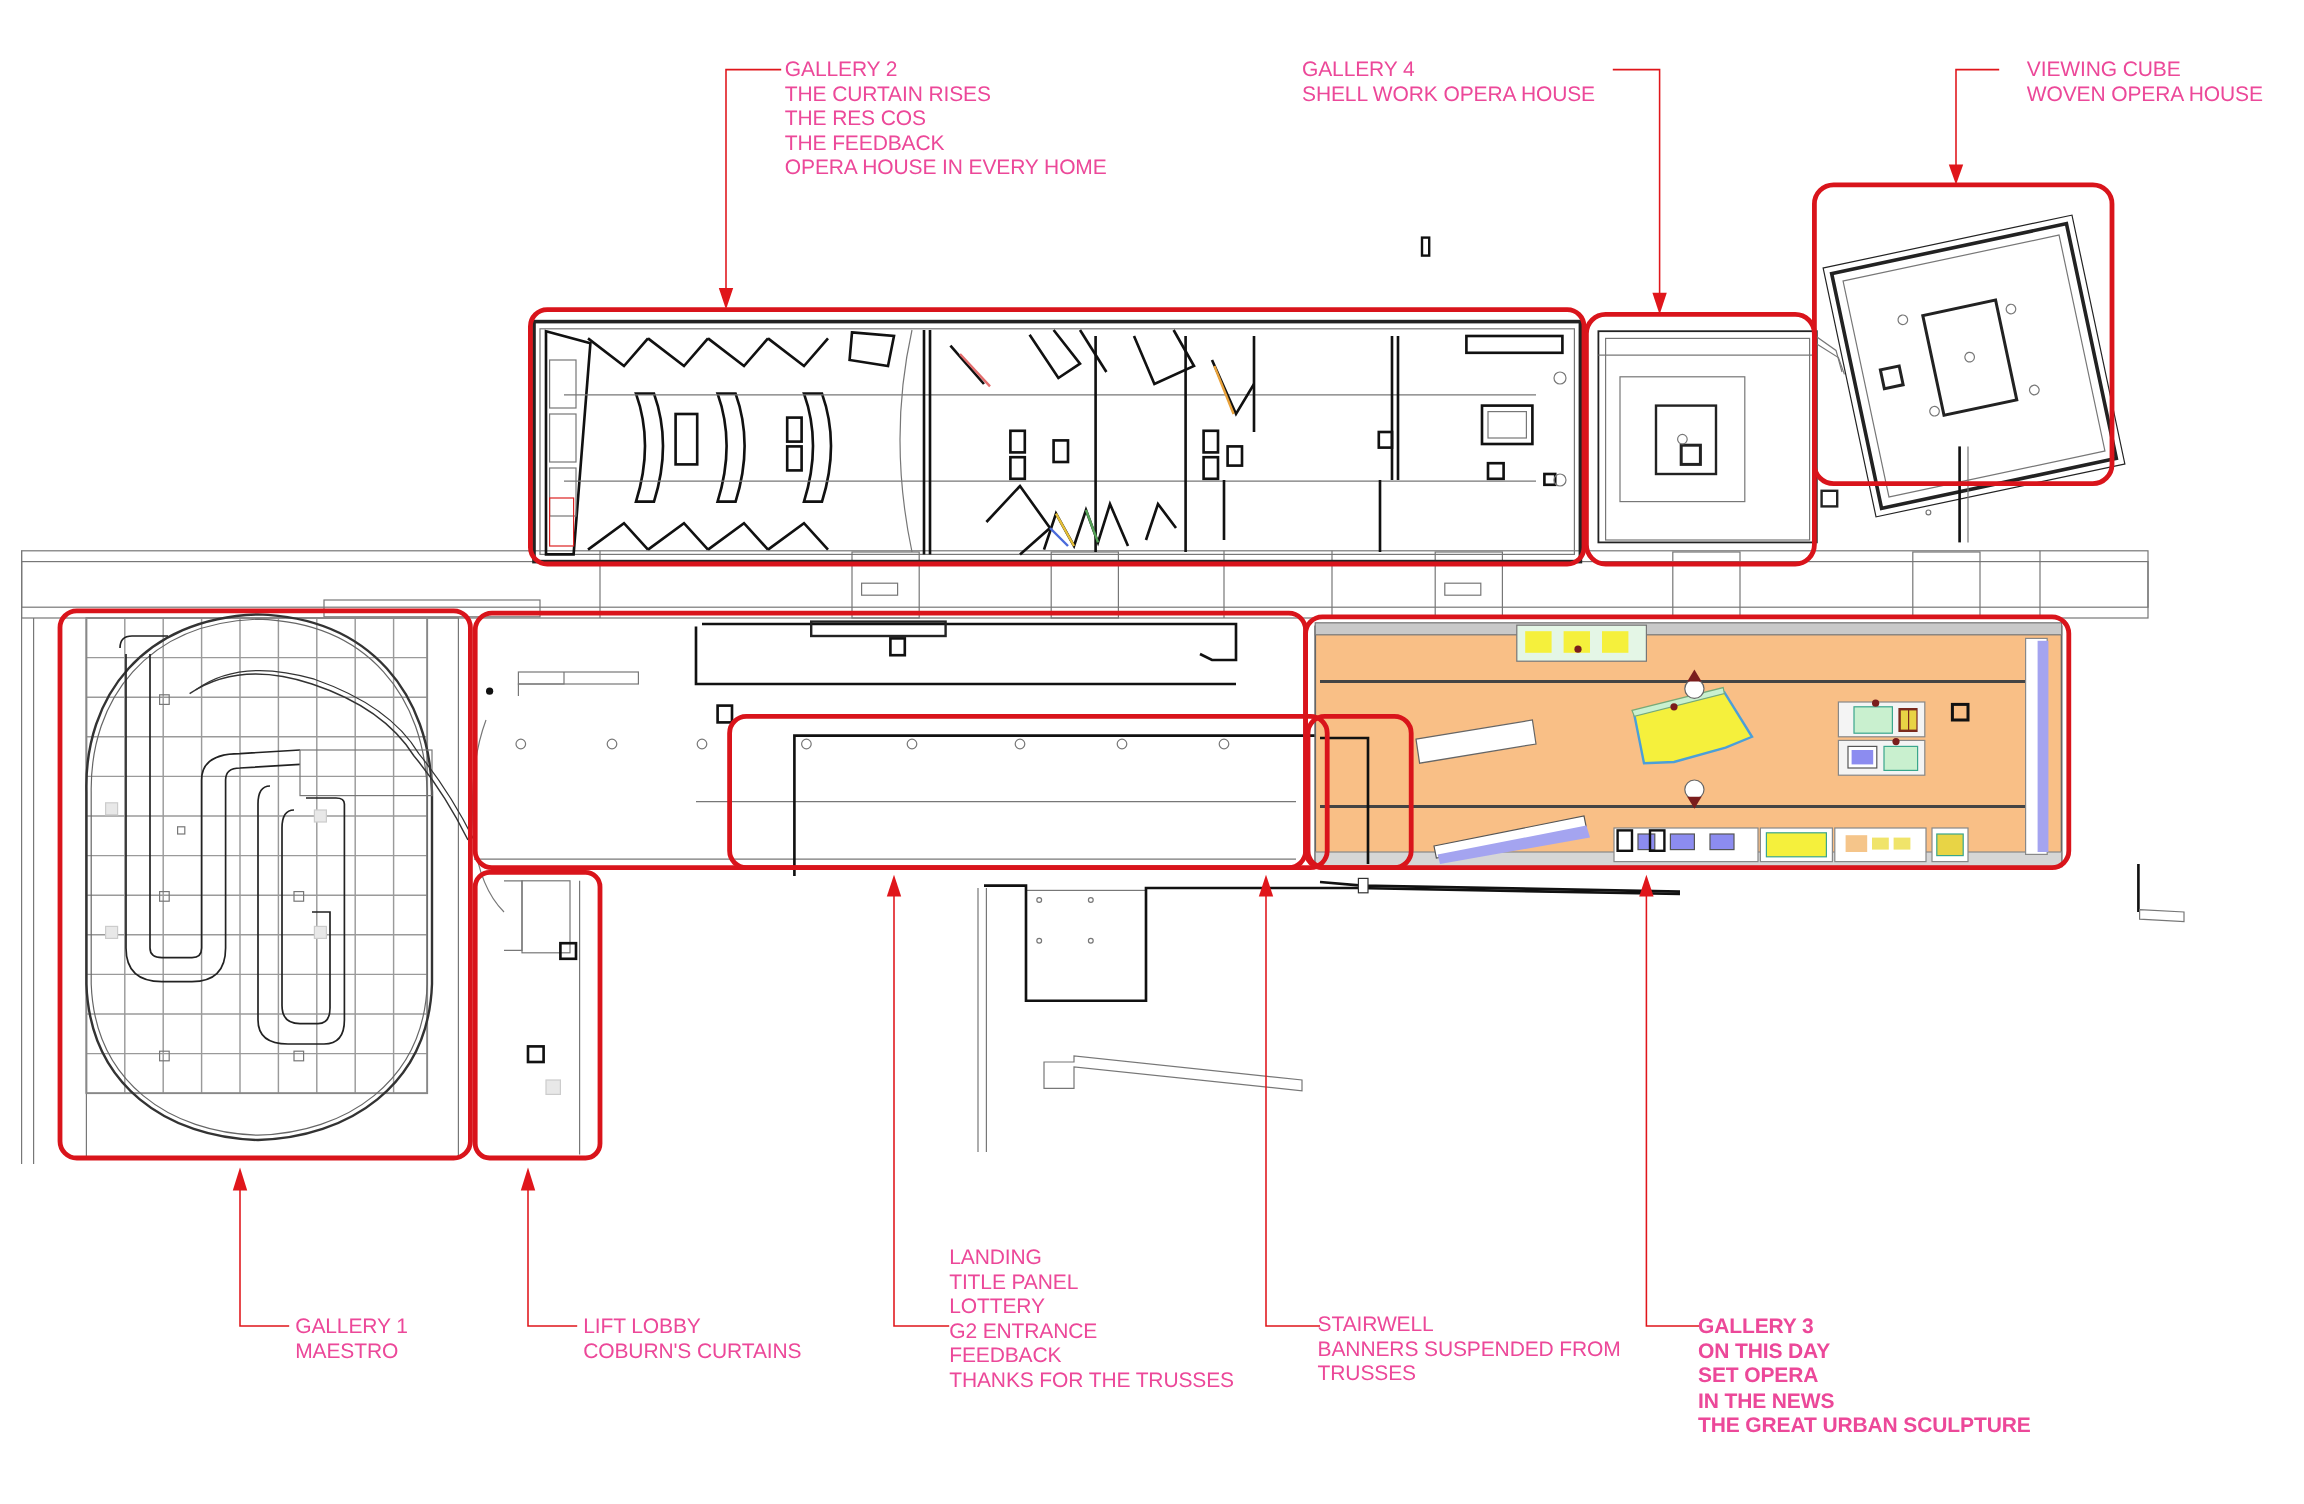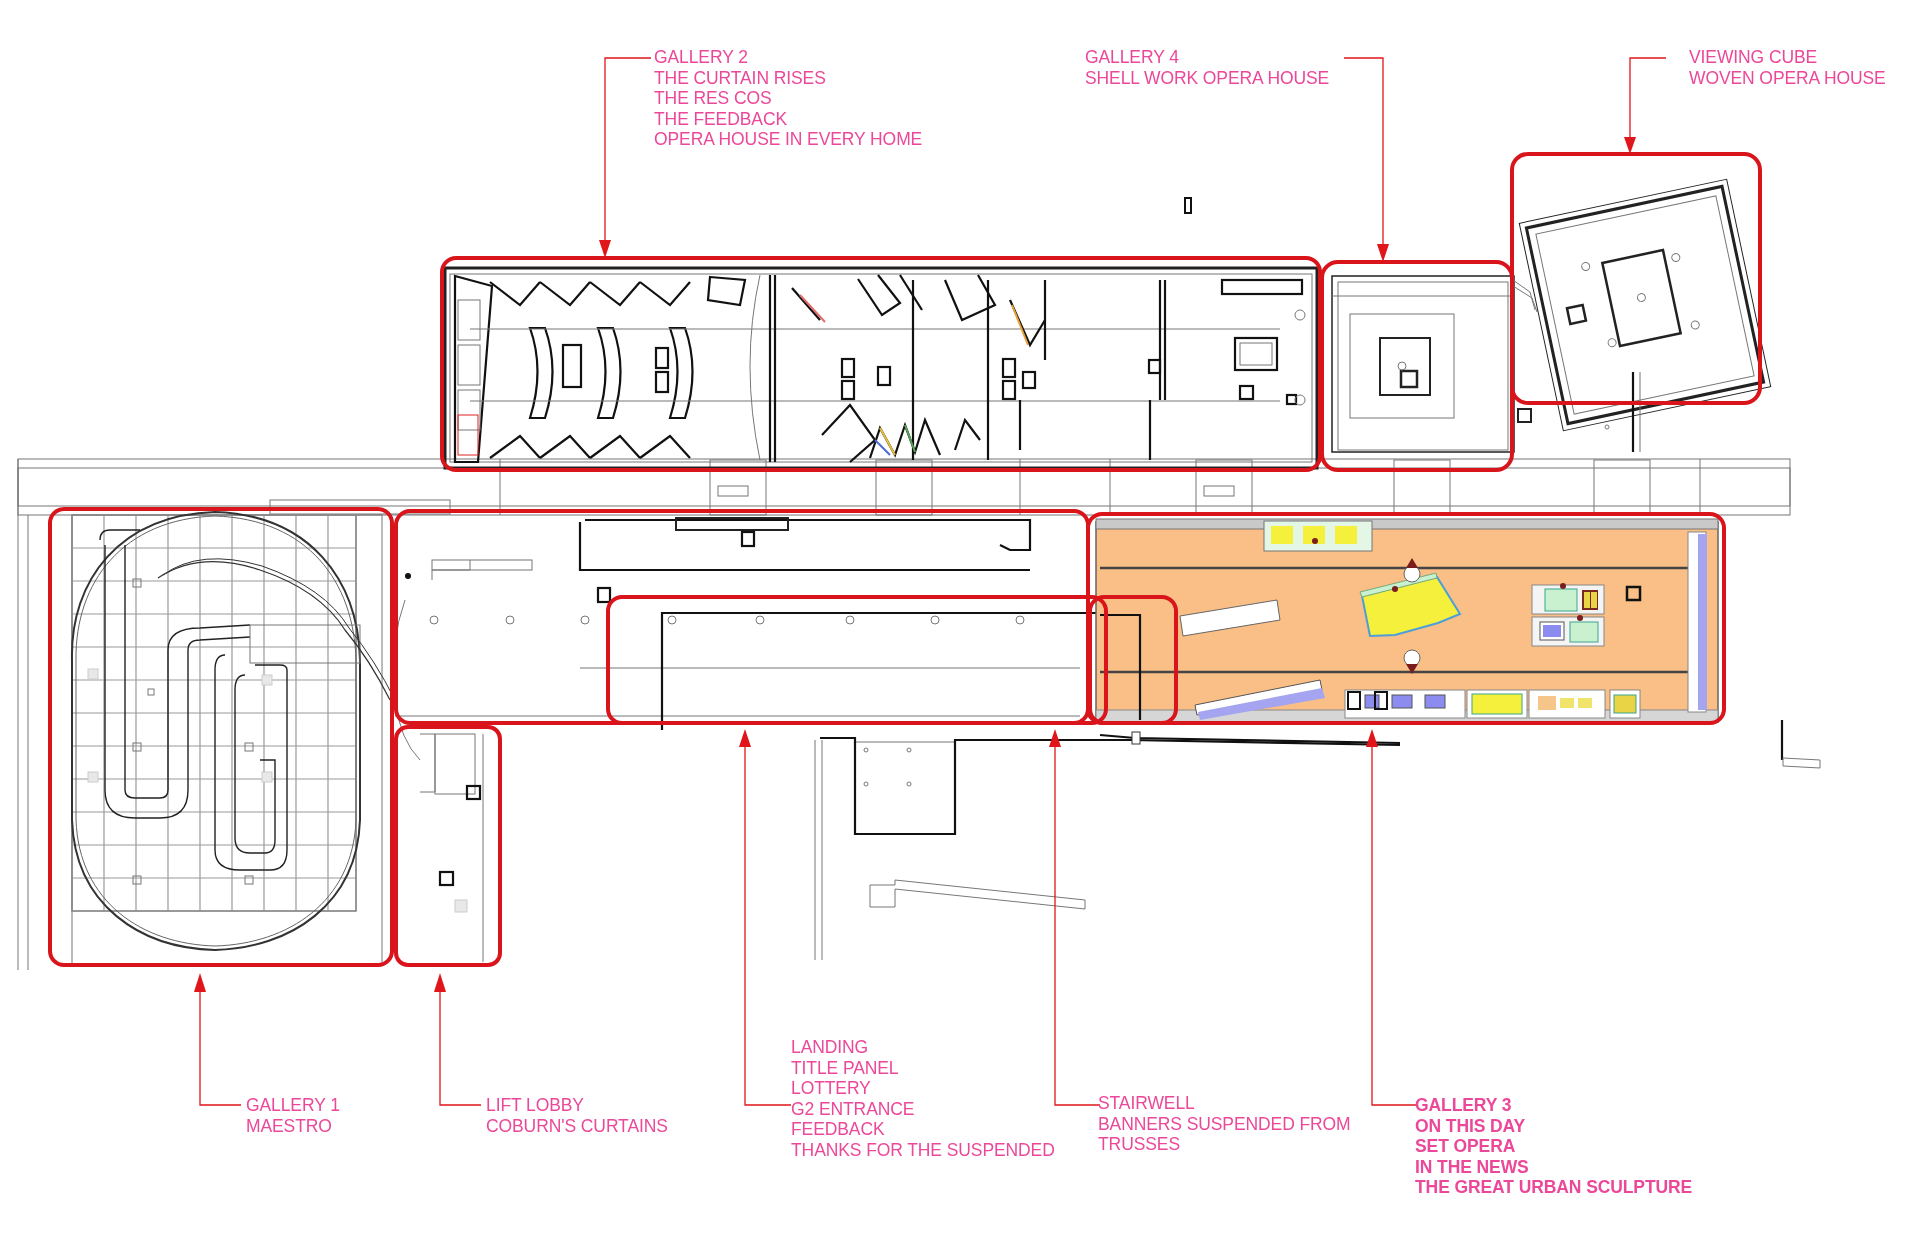--- a/index.html
+++ b/index.html
@@ -390,21 +390,21 @@
   <div>LIFT LOBBY</div>
   <div>COBURN'S CURTAINS</div>
 </div>
 
 <div class="label-block" style="left:791px; top:1037px;">
   <div>LANDING</div>
   <div>TITLE PANEL</div>
   <div>LOTTERY</div>
   <div>G2 ENTRANCE</div>
   <div>FEEDBACK</div>
-  <div>THANKS FOR THE SUSPENDED</div>
+  <div>THANKS FOR THE TRUSSES</div>
 </div>
 
 <div class="label-block" style="left:1098px; top:1093px;">
   <div>STAIRWELL</div>
   <div>BANNERS SUSPENDED FROM</div>
   <div>TRUSSES</div>
 </div>
 
 <div class="label-block" style="left:1415px; top:1095px;font-weight:bold;">
   <div>GALLERY 3</div>

